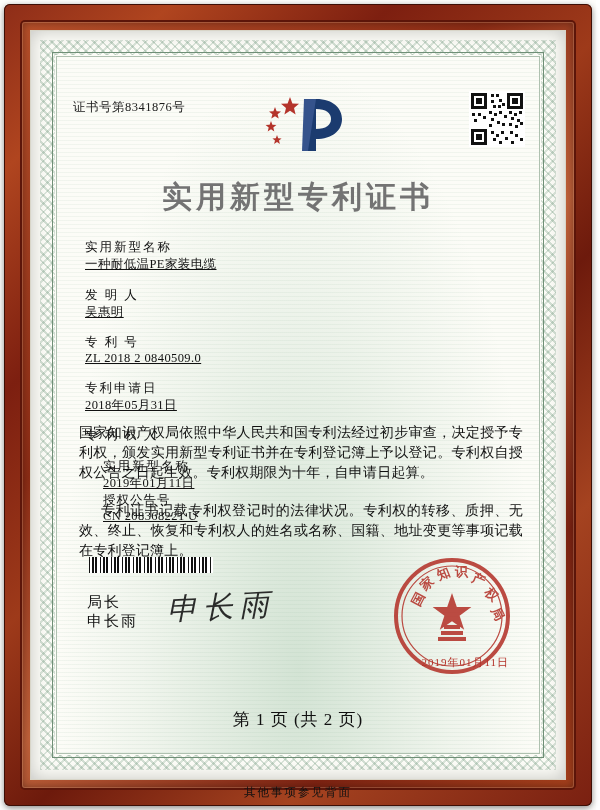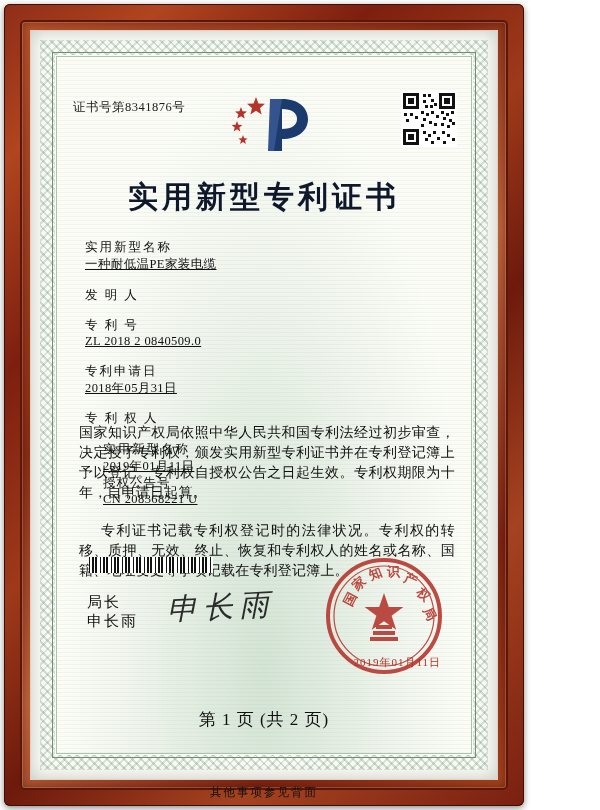--- a/index.html
+++ b/index.html
@@ -4,21 +4,21 @@
 <style>
   html,body{margin:0;padding:0;}
   body{
     width:600px;height:810px;
     background:#ffffff;
     font-family:"Liberation Serif", serif;
     overflow:hidden;
   }
   .page{
     position:relative;
-    width:528px;height:810px;
+    width:596px;height:810px;
     background:#fdfdfb;
   }
   
   .frame-outer{
     position:absolute;left:4px;top:4px;right:4px;bottom:4px;
     border-radius:6px;
     background:
       linear-gradient(135deg,#8e2d18 0%,#b0451f 12%,#7d1f10 28%,#9e3a1a 45%,#6d1a0c 60%,#a54320 78%,#7a2011 100%);
     box-shadow:0 0 0 1px #3d0f06 inset, 0 2px 6px rgba(0,0,0,.45);
   }
@@ -81,21 +81,21 @@
     position:absolute;left:0;right:0;top:36px;
     display:flex;justify-content:center;
   }
 
   .title{
     position:absolute;left:0;right:0;top:120px;
     text-align:center;
     font-size:30px;
     font-weight:bold;
     letter-spacing:4px;
-    color:#0f172a;
+    color:#737373;
     font-family:"DejaVu Serif", serif;
   }
 
   .fields{
     position:absolute;left:28px;right:22px;top:182px;
     font-size:12.5px;color:#111;
   }
   .row{display:flex;align-items:baseline;margin-bottom:13.5px;flex-direction:column;}
   .lbl{
     width:84px;flex:none;
@@ -244,20 +244,21 @@
 
     <div class="title">实用新型专利证书</div>
 
     <div class="fields">
       <div class="row">
         <div class="lbl">实用新型名称</div>
         <div class="val">一种耐低温PE家装电缆</div>
       </div>
       <div class="row">
         <div class="lbl">发 明 人</div>
+        <div class="val">吴惠明</div>
       </div>
       <div class="row">
         <div class="lbl">专 利 号</div>
         <div class="val">ZL 2018 2 0840509.0</div>
       </div>
       <div class="row">
         <div class="lbl">专利申请日</div>
         <div class="val">2018年05月31日</div>
       </div>
       <div class="row">

